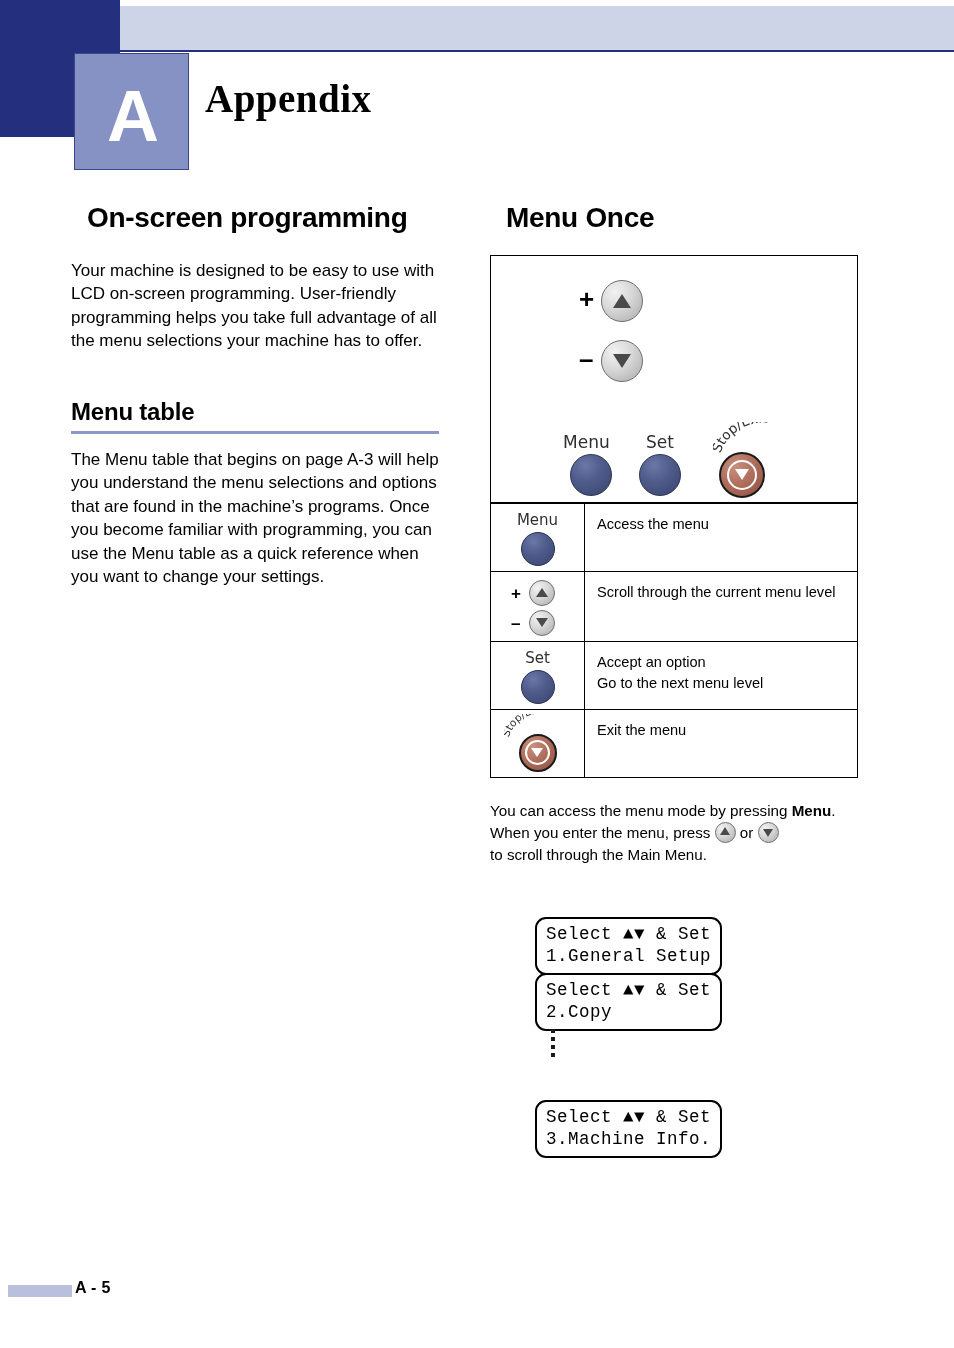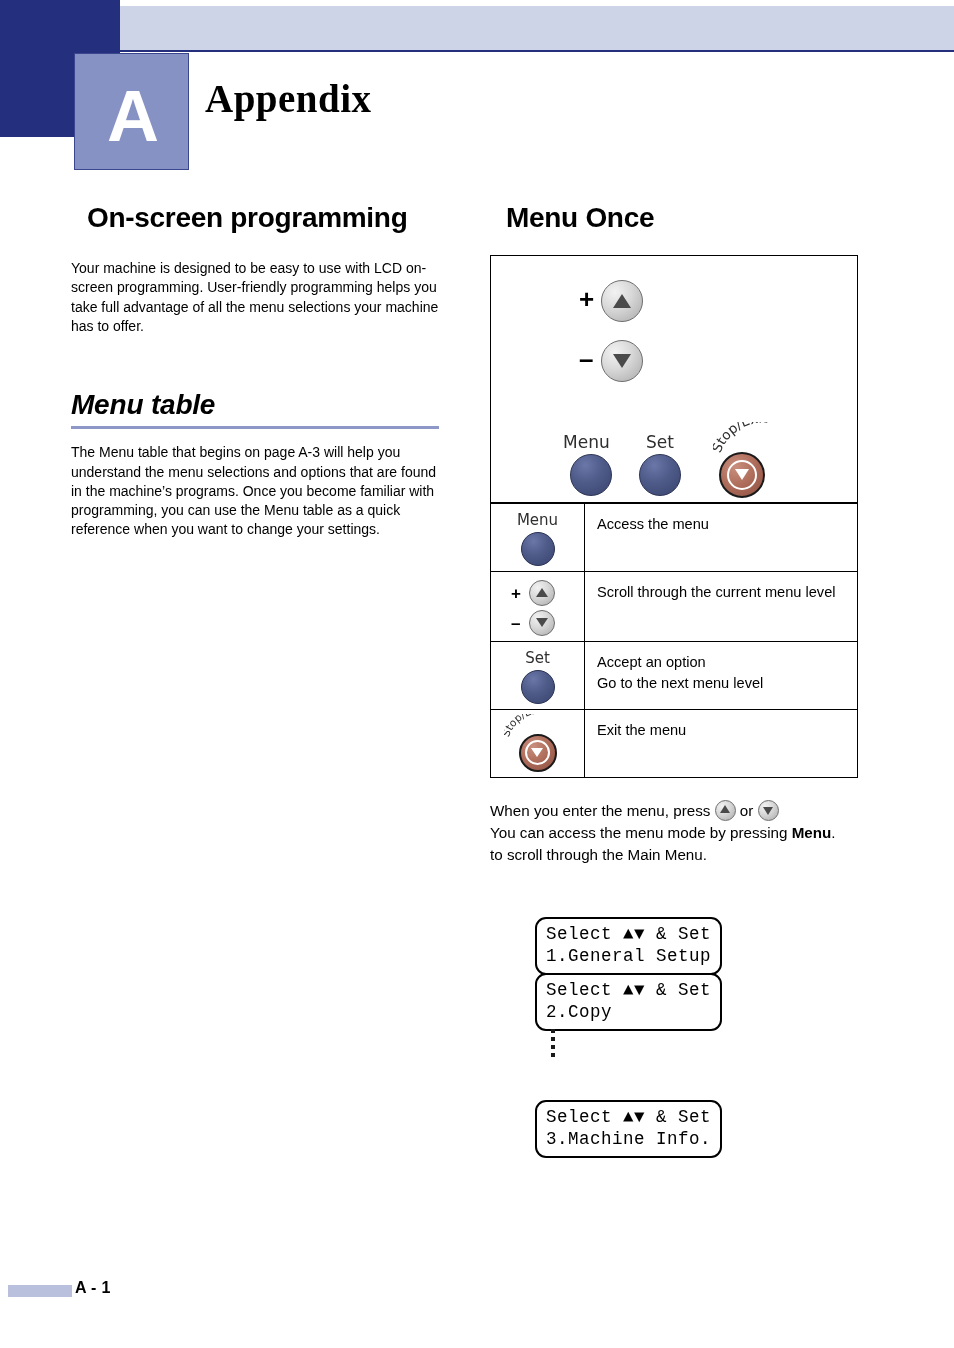--- a/index.html
+++ b/index.html
@@ -80,34 +80,33 @@
   }
 
   h1.sec-title {
     font-size: 28px;
     font-weight: bold;
     line-height: 1.32;
     margin: 0 0 22px 16px;
     letter-spacing: -0.3px;
   }
   h2.sub-title {
-    font-size: 28px;
-    font-weight: bold;
-    margin: 16px 0 5px 0;
+    font-size: 24px;
+    font-weight: bold;
+    margin: 8px 0 5px 0;
     letter-spacing: -0.2px;
-    font-style: italic;
   }
   .sub-rule {
     width: 368px;
     height: 3px;
     background: #8e98c8;
     margin-bottom: 14px;
   }
   p.body {
-    font-size: 14px;
+    font-size: 17px;
     line-height: 1.38;
     margin: 0 0 15px 0;
   }
   p.body:last-child { margin-bottom: 13px; }
   .sec-gap { height: 22px; }
 
   
   .panel-box {
     position: relative;
     width: 368px;
@@ -404,24 +403,24 @@
         </td>
         <td class="desccell">
           <div>Exit the menu</div>
         </td>
       </tr>
     </tbody>
   </table>
 
   <div style="position:relative; margin-top:22px; font-size:15.2px; line-height:1.45;">
     <div>
-      <span>When you enter the menu, press </span><span class="inline-btn up"></span><span> or </span><span class="inline-btn down"></span>
+      <span>You can access the menu mode by pressing </span><b>Menu</b><span>.</span>
     </div>
     <div>
-      <span>You can access the menu mode by pressing </span><b>Menu</b><span>.</span>
+      <span>When you enter the menu, press </span><span class="inline-btn up"></span><span> or </span><span class="inline-btn down"></span>
     </div>
     <div>to scroll through the Main Menu.</div>
   </div>
 
   <div class="lcd-wrap1">
     <div class="lcd"><span>Select ▲▼ &amp; Set</span>
 <span>1.General Setup</span></div>
   </div>
 
   <div class="lcd-wrap2">
@@ -439,13 +438,13 @@
   <div class="lcd-wrap3">
     <div class="lcd"><span>Select ▲▼ &amp; Set</span>
 <span>3.Machine Info.</span></div>
   </div>
 
   <div class="note-lines">
   </div>
 </div>
 
 <div class="ftr-bar"></div>
-<div class="ftr-page">A - 1</div>
+<div class="ftr-page">A - 5</div>
 
 </body></html>

